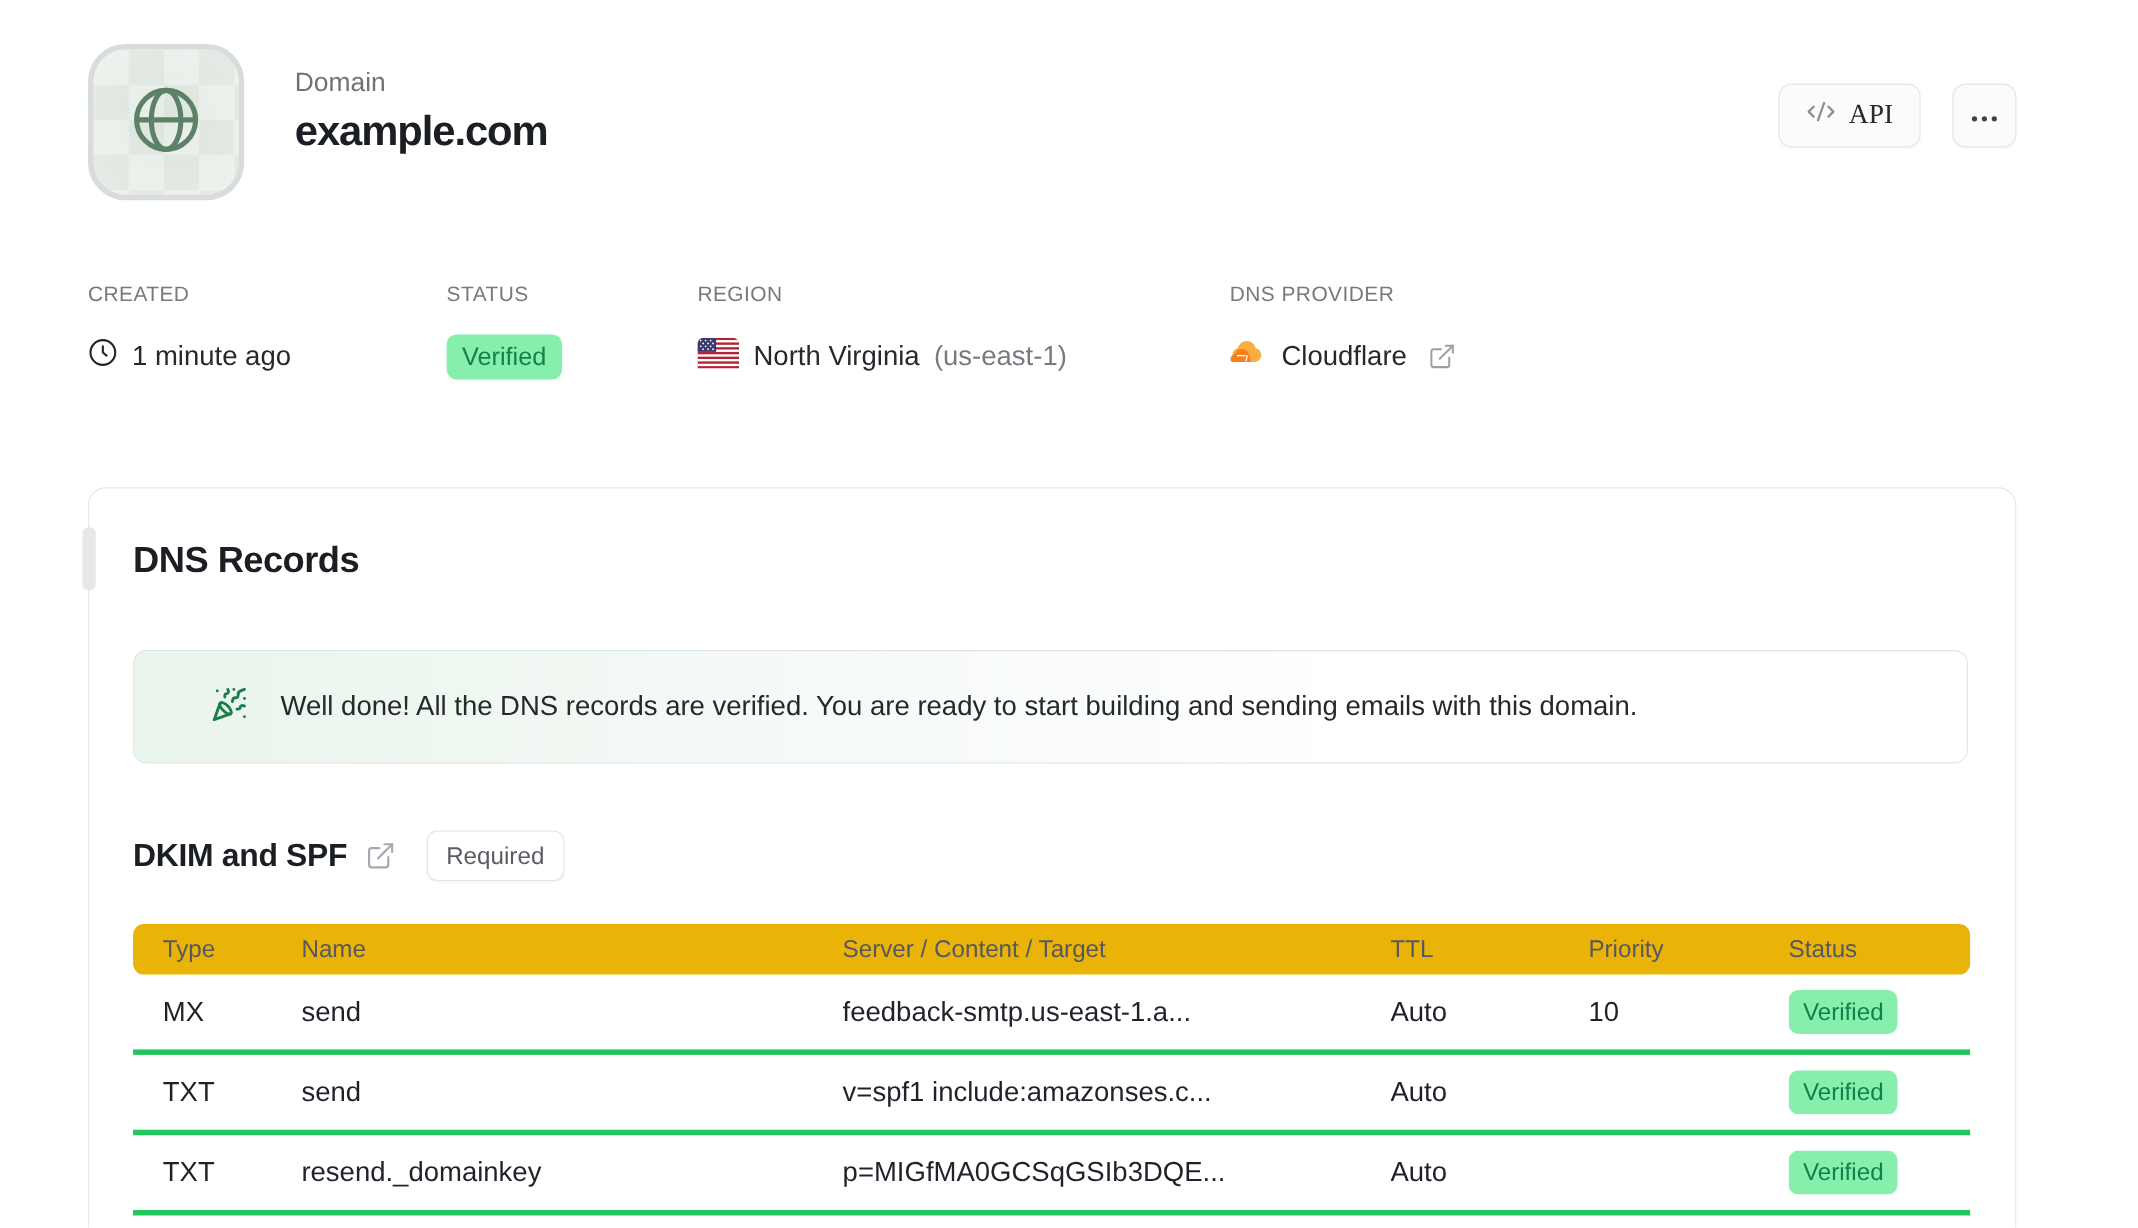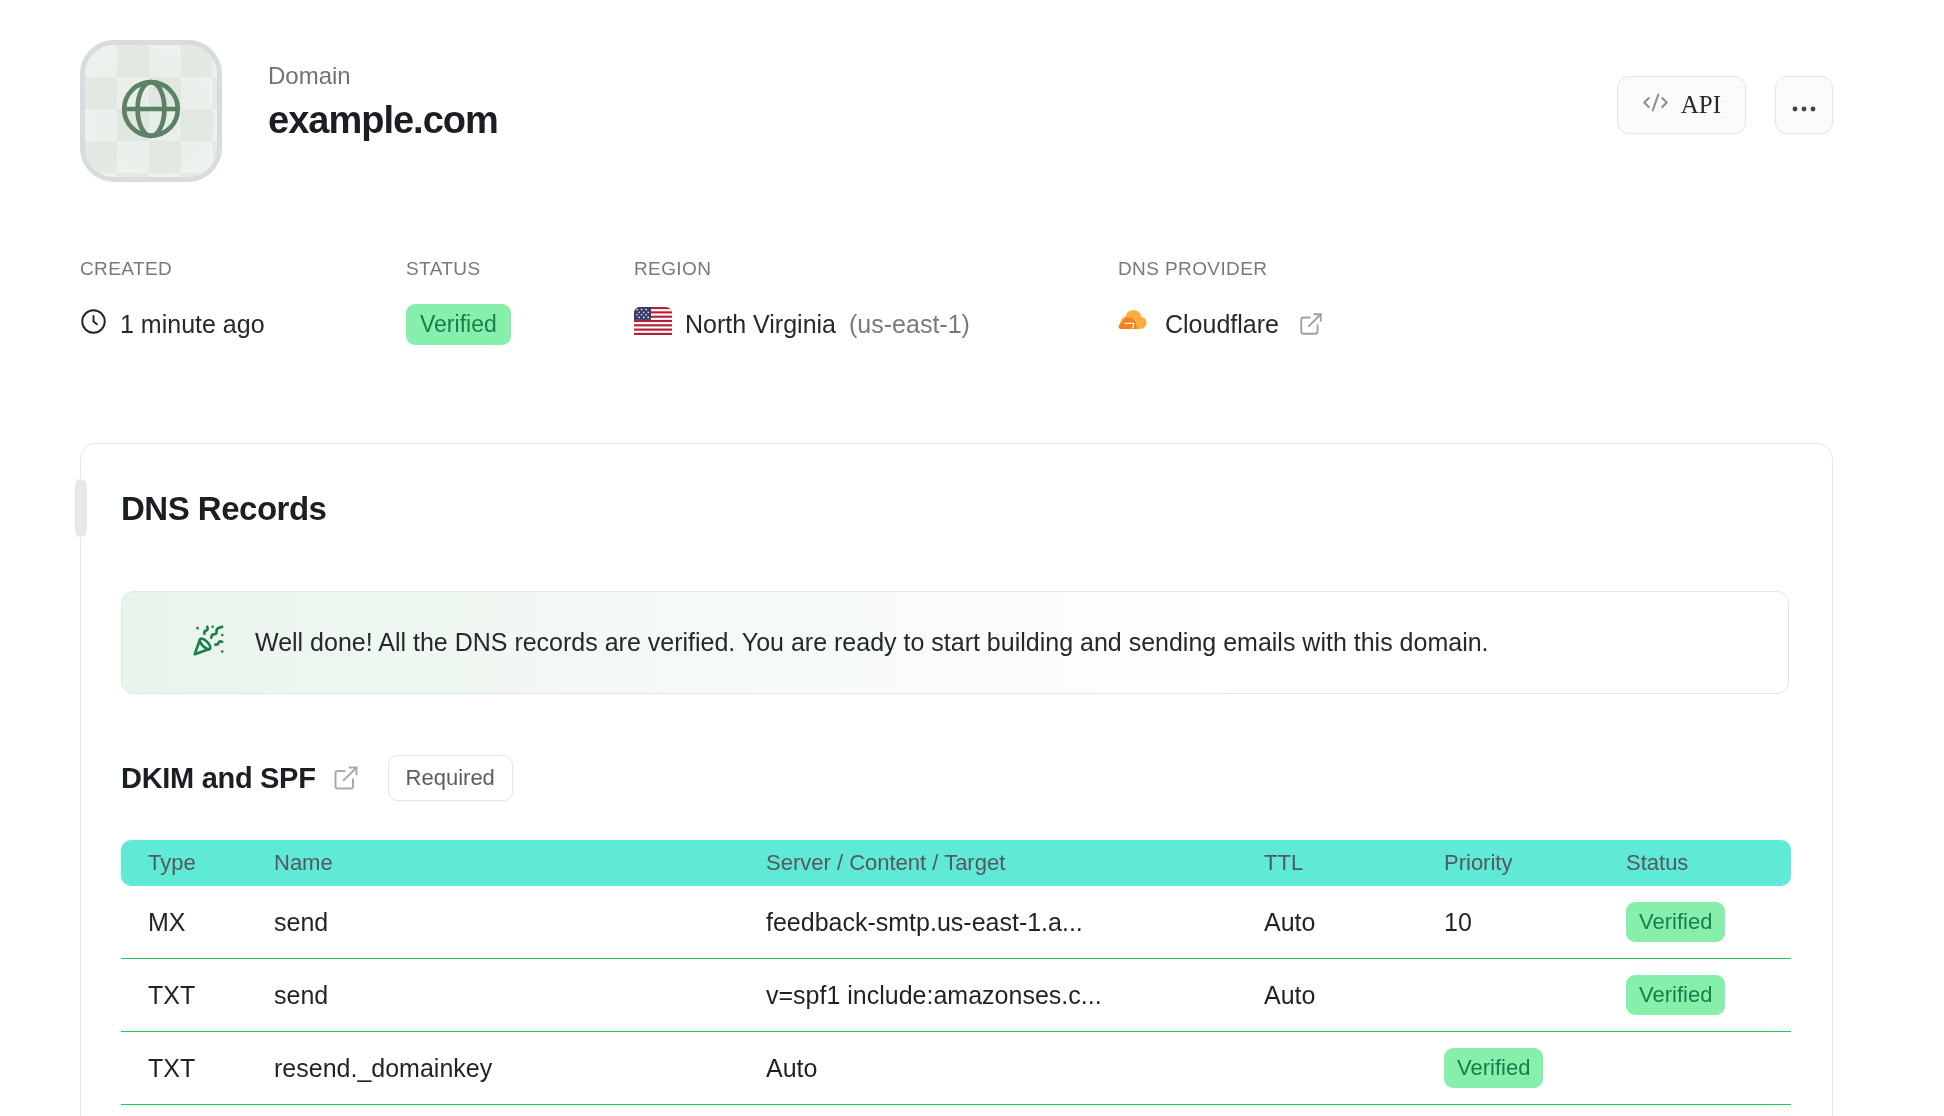--- a/index.html
+++ b/index.html
@@ -95,24 +95,24 @@
 
   
   .table { margin-top: 39px; width: 1670px; }
   .t-grid {
     display: grid;
     grid-template-columns: 126px 492px 498px 180px 182px 1fr;
     align-items: center;
     padding-left: 27px;
   }
   .t-head {
-    height: 46px; background: #5eead4; border-radius: 10px;
+    height: 46px; background: #eab308; border-radius: 10px;
     font-size: 22px; color: #55595f;
   }
-  .t-row { height: 73px; font-size: 25px; color: #1f2329; border-bottom: 1px solid #22c55e; }
+  .t-row { height: 73px; font-size: 25px; color: #1f2329; border-bottom: 5px solid #22c55e; }
   .t-row .badge-verified { font-size: 22px; padding: 7px 13px; }
   .cell { overflow: hidden; white-space: nowrap; }
 </style>
 </head>
 <body>
 
 <div class="container">
 
   <div class="header">
     <div class="avatar">
@@ -286,20 +286,21 @@
         <div class="cell">send</div>
         <div class="cell">v=spf1 include:amazonses.c...</div>
         <div class="cell">Auto</div>
         <div class="cell"></div>
         <div class="cell"><span class="badge-verified">Verified</span></div>
       </div>
 
       <div class="t-grid t-row">
         <div class="cell">TXT</div>
         <div class="cell">resend._domainkey</div>
+        <div class="cell">p=MIGfMA0GCSqGSIb3DQE...</div>
         <div class="cell">Auto</div>
         <div class="cell"></div>
         <div class="cell"><span class="badge-verified">Verified</span></div>
       </div>
     </div>
   </div>
 
 </div>
 
 </body></html>

